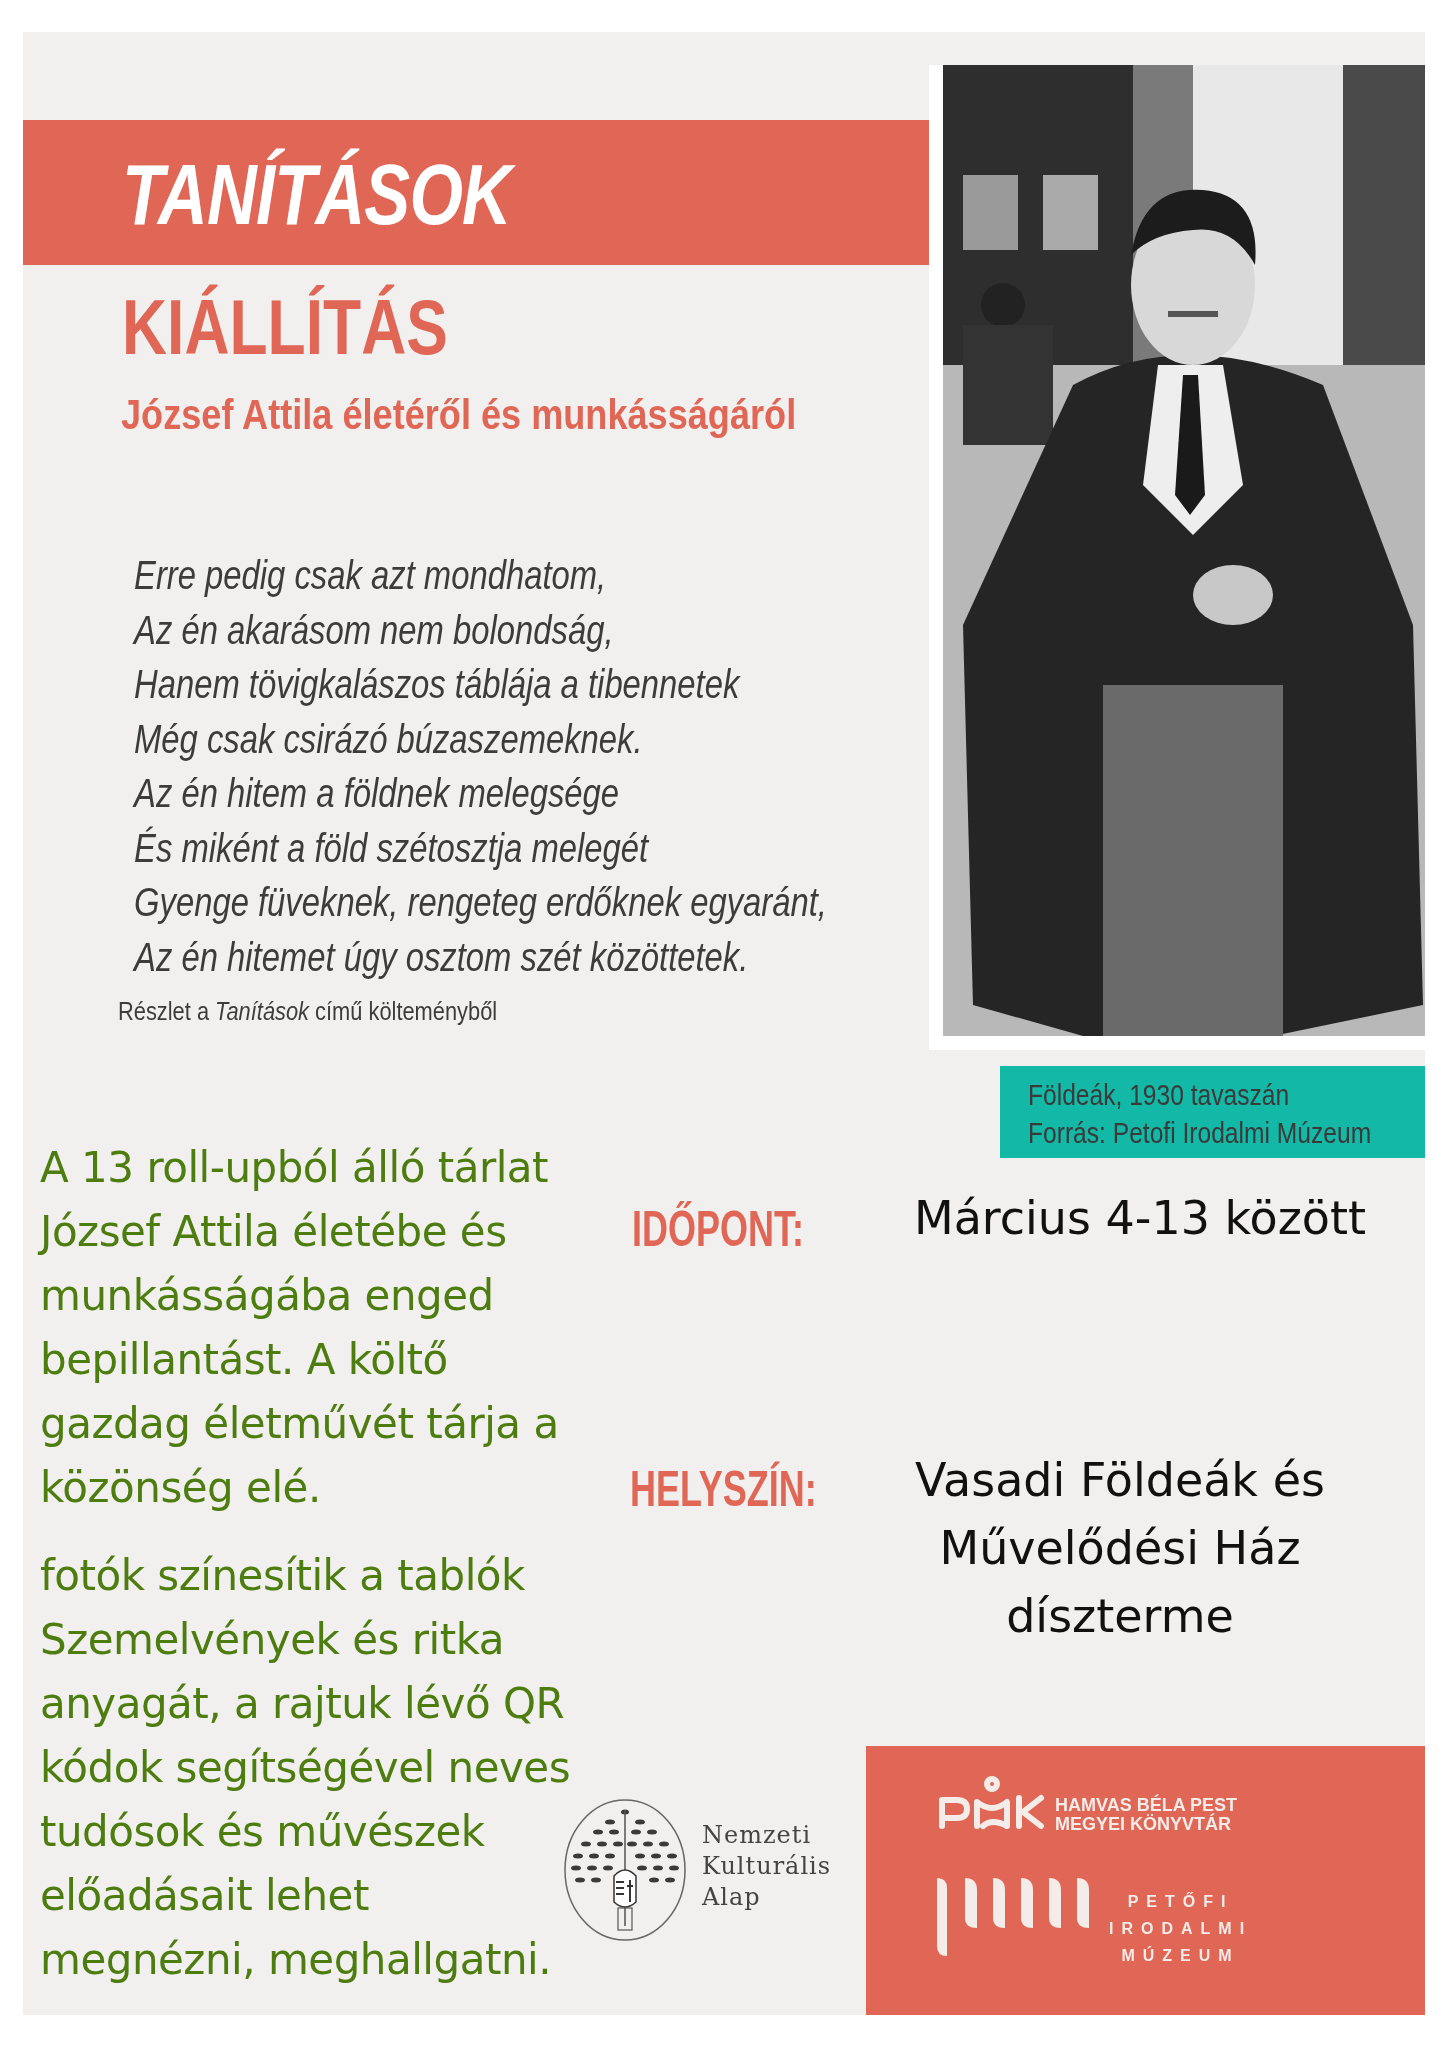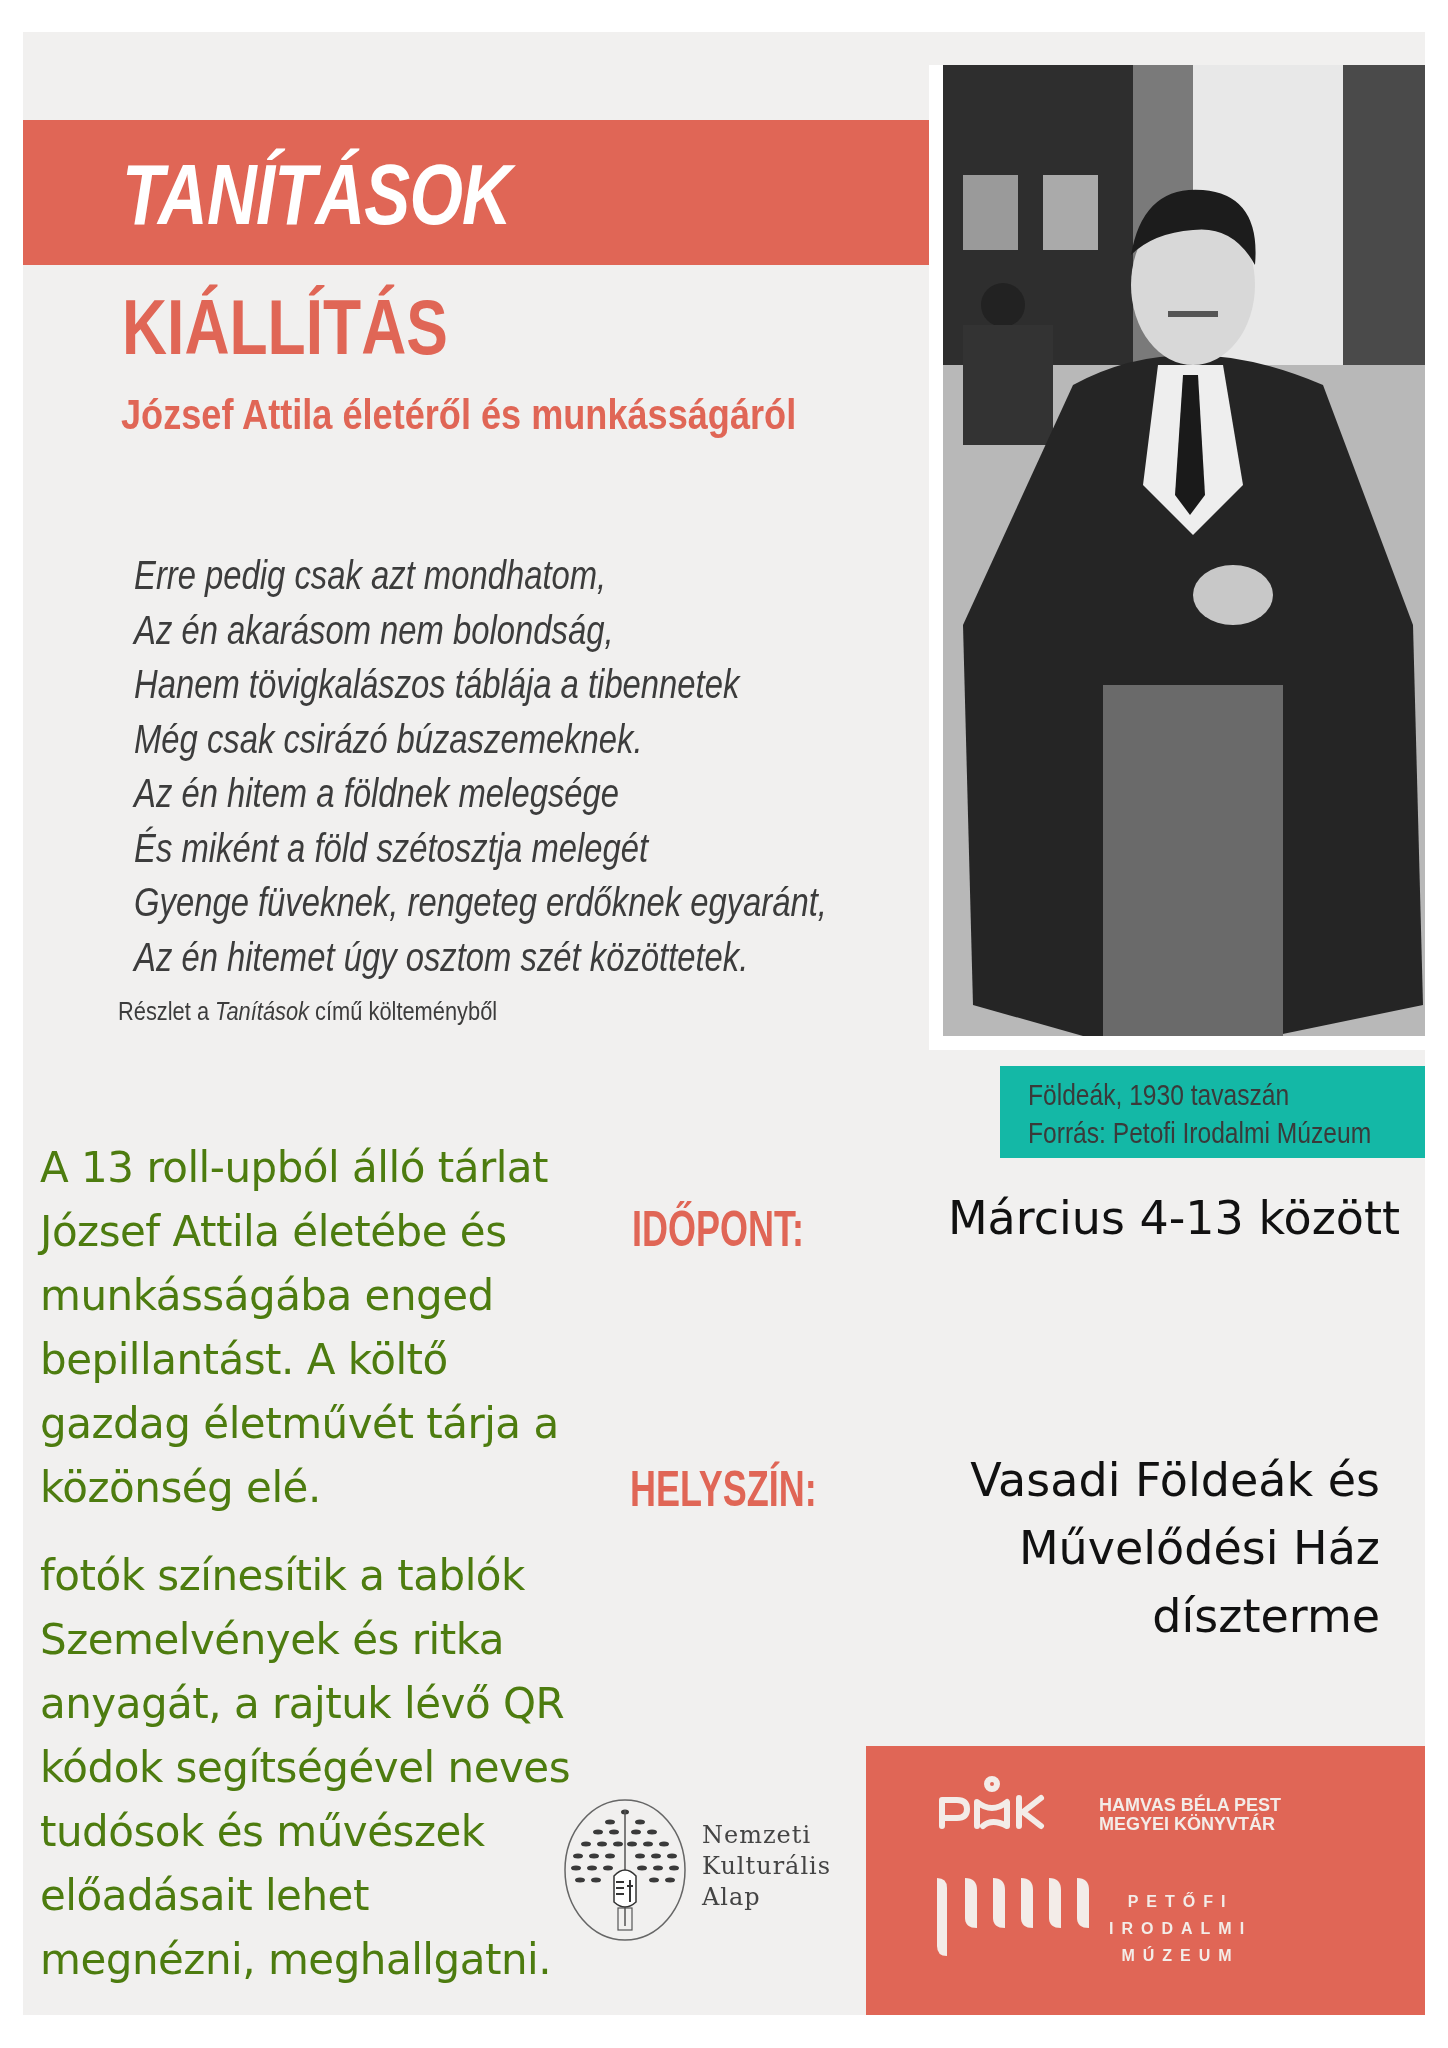--- a/index.html
+++ b/index.html
@@ -79,21 +79,21 @@
 
   .label {
     position: absolute; color: #e06656; font-weight: bold; font-size: 50px;
     transform: scaleX(0.72); transform-origin: left top; white-space: nowrap;
   }
   .label.when { left: 632px; top: 1200px; }
   .label.where { left: 630px; top: 1460px; }
 
   .value {
     position: absolute; color: #111111; font-family: "DejaVu Sans", sans-serif;
-    font-size: 46px; line-height: 68px; text-align: right; width: 520px;
+    font-size: 46px; line-height: 68px; text-align: center; width: 520px;
   }
   .value.when { left: 880px; top: 1184px; }
   .value.where { left: 860px; top: 1446px; }
   .value span { display: block; white-space: nowrap; }
 
   .nka {
     position: absolute; left: 562px; top: 1798px; width: 280px; height: 146px;
   }
   .nka .emblem { position: absolute; left: 0; top: 0; width: 126px; height: 144px; }
   .nka .name {
@@ -105,21 +105,21 @@
   .logo-box {
     position: absolute; left: 866px; top: 1746px; width: 559px; height: 269px;
     background: #e06656;
   }
   .pmk { position: absolute; left: 71px; top: 28px; height: 56px; width: 400px; }
   .pmk .mark { position: absolute; left: 0; top: 0; width: 112px; height: 56px; }
   .pmk .text {
     position: absolute; left: 118px; top: 22px; color: #f3ece8; font-weight: bold;
     font-size: 18px; line-height: 19px; white-space: nowrap;
   }
-  .pmk .text span { display: block; margin-left: 44px; }
+  .pmk .text span { display: block; }
   .pim { position: absolute; left: 71px; top: 132px; width: 400px; height: 80px; }
   .pim .bars { position: absolute; left: 0; top: 0; width: 160px; height: 80px; }
   .pim .text {
     position: absolute; left: 172px; top: 10px; color: #f3ece8; font-weight: bold;
     font-size: 16px; line-height: 27px; letter-spacing: 8px; white-space: nowrap;
   }
   .pim .text span { display: block; text-align: center; }
 </style>
 </head>
 <body>

